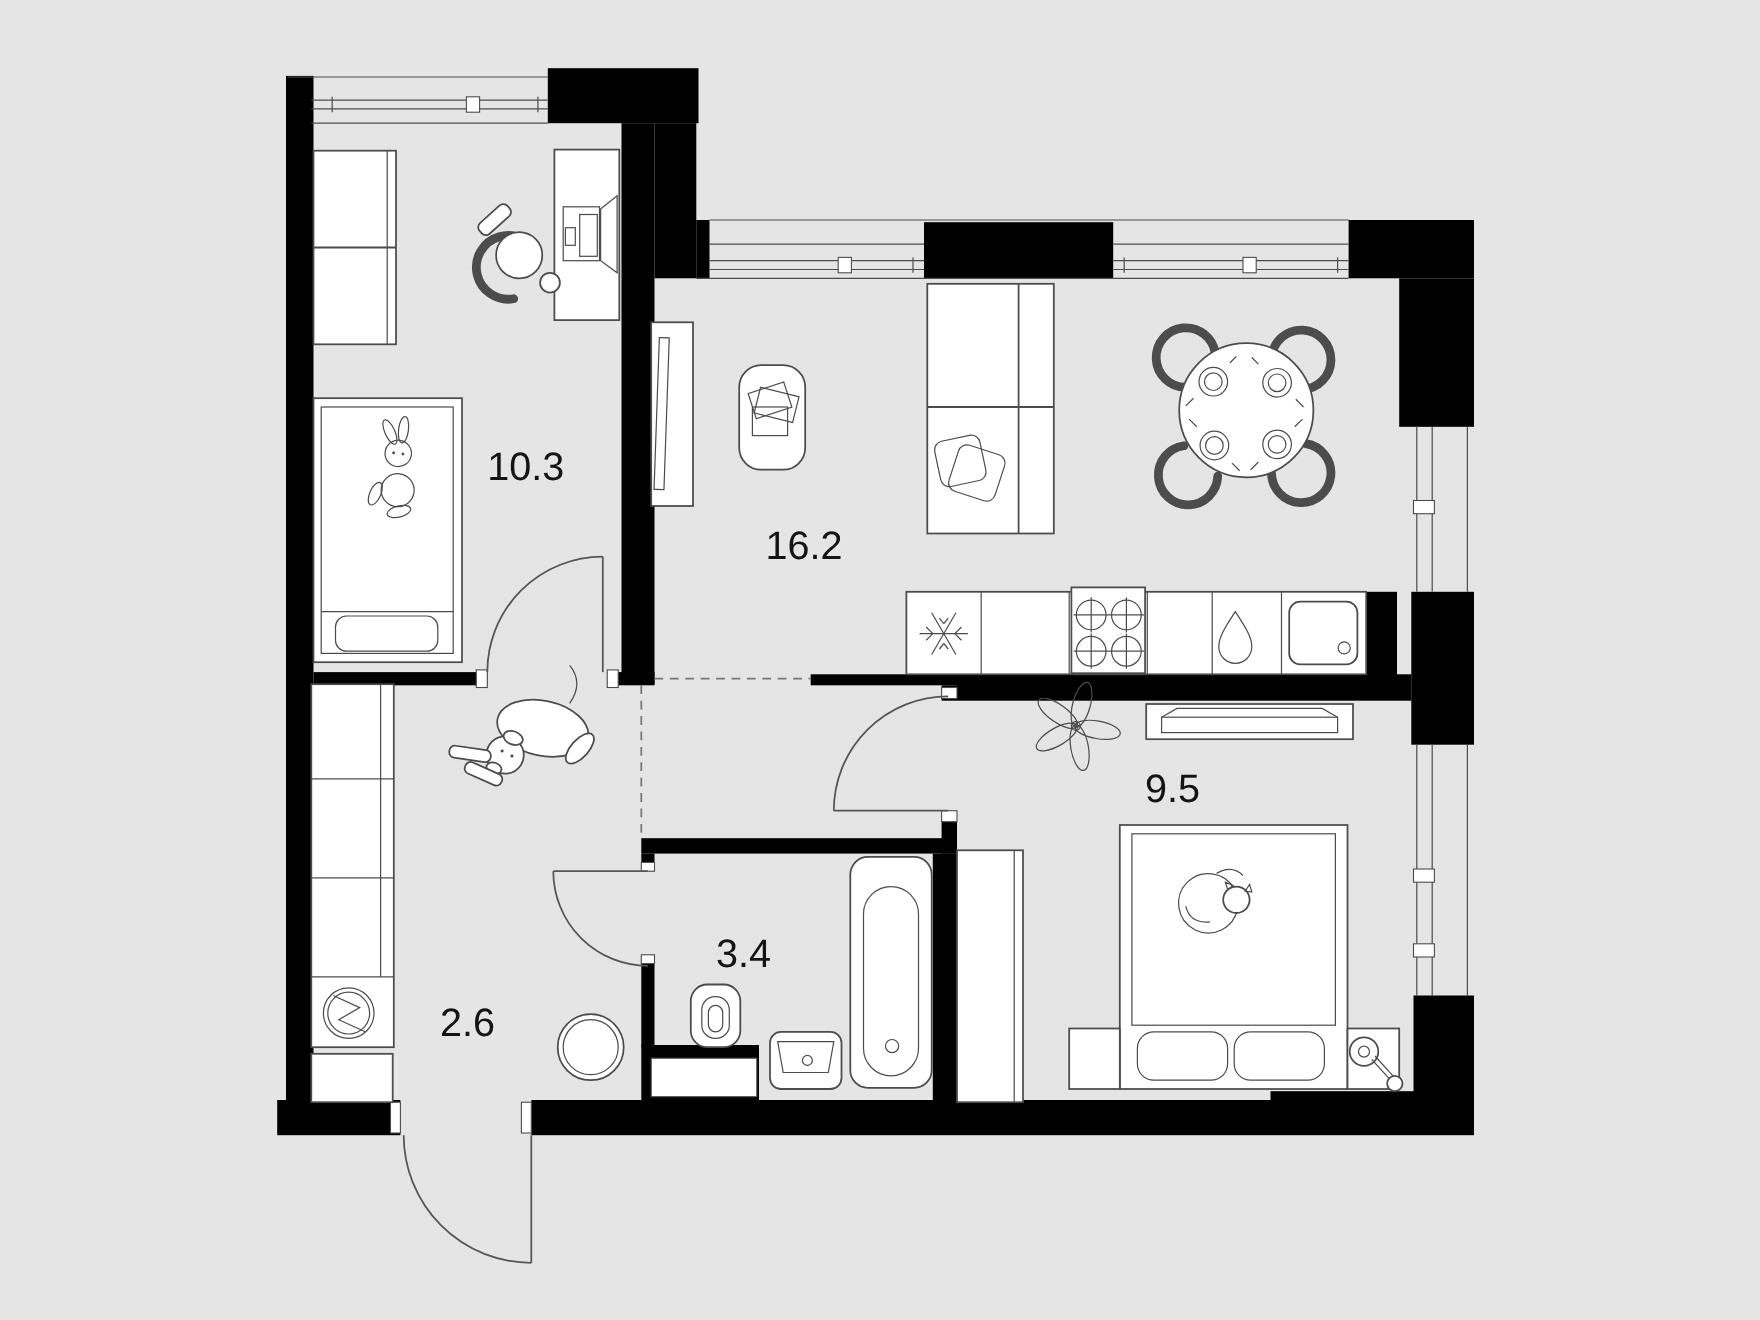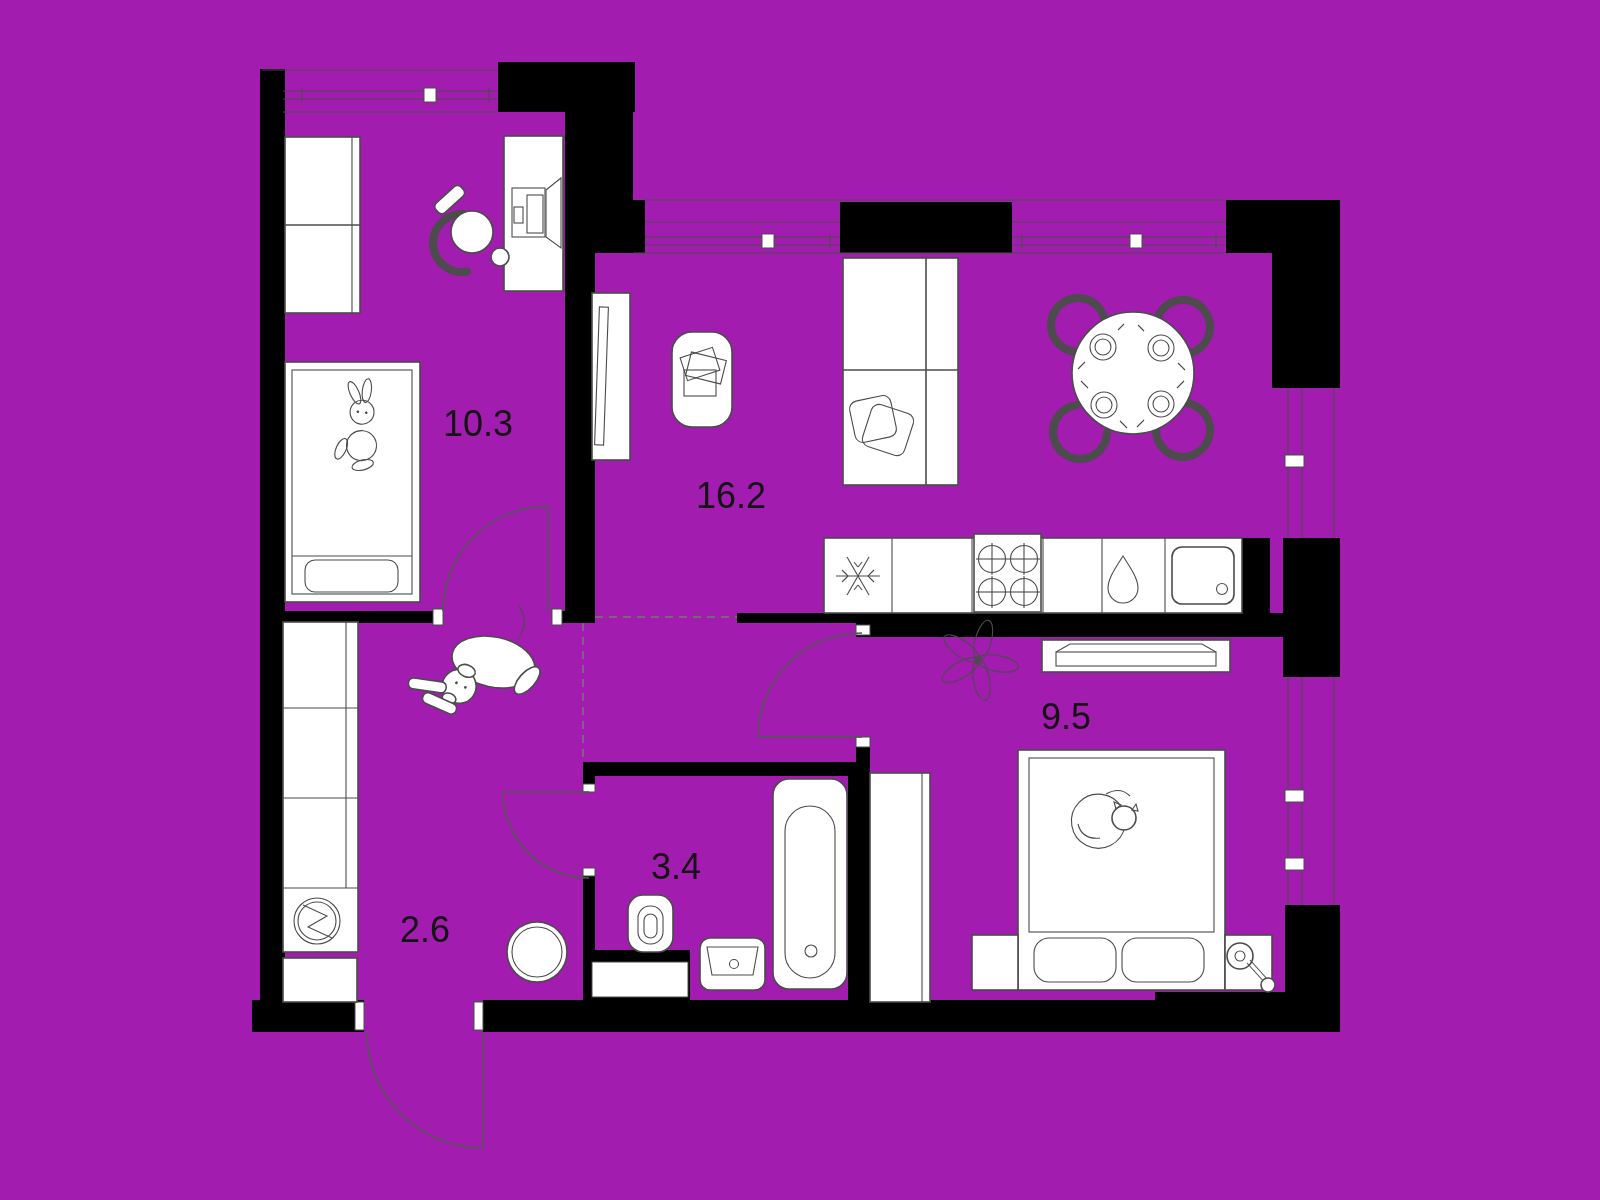--- a/index.html
+++ b/index.html
@@ -1,16 +1,16 @@
 <!DOCTYPE html>
 <html><head>
 <meta charset="utf-8">
 <style>
   html,body{margin:0;padding:0;background:#ffffff;}
-  .stage{position:relative;width:1600px;height:1200px;background:#a21caf;overflow:hidden;text-decoration:underline;}
+  .stage{position:relative;width:1600px;height:1200px;background:#e5e5e5;overflow:hidden;text-decoration:underline;}
   svg{display:block;}
   .wall{fill:#000000;stroke:none;}
   .ln{fill:none;stroke:#4c4c4c;stroke-width:1.6;}
   .lnt{fill:none;stroke:#4c4c4c;stroke-width:1.1;}
   .lnf{fill:#ffffff;stroke:#4c4c4c;stroke-width:1.6;}
   .jamb{fill:#ffffff;stroke:#4c4c4c;stroke-width:1;}
   .door{fill:none;stroke:#555555;stroke-width:1.6;}
   .dash{fill:none;stroke:#777777;stroke-width:1.6;stroke-dasharray:8 6;}
   .thick{fill:none;stroke:#4c4c4c;stroke-width:8;stroke-linecap:round;}
   .room-label{font-family:"Liberation Sans",sans-serif;font-size:36px;fill:#141414;text-anchor:middle;}

